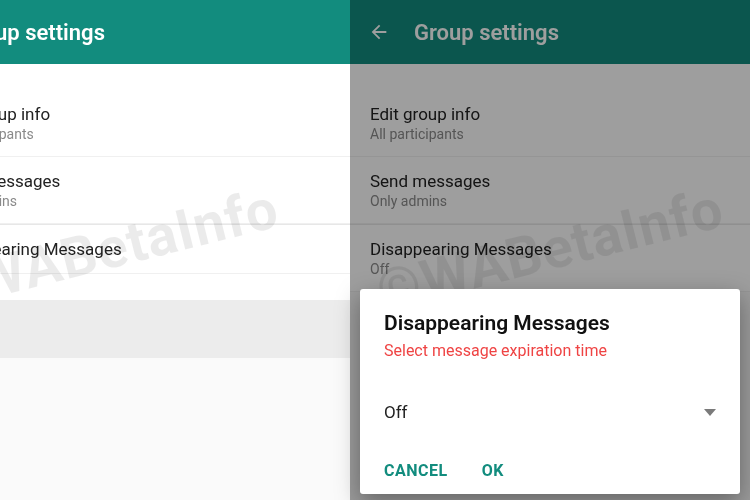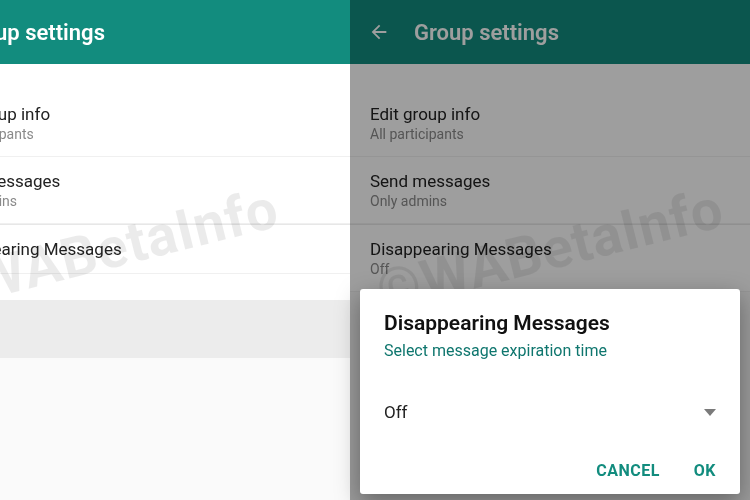--- a/index.html
+++ b/index.html
@@ -58,30 +58,30 @@
   }
   .dialog {
     position: absolute;
     left: 10px; right: 10px; bottom: 6px;
     background: #fff;
     border-radius: 3px;
     box-shadow: 0 8px 24px rgba(0,0,0,0.35);
     padding: 22px 24px 14px 24px;
   }
   .dialog .dtitle { font-size: 21px; font-weight: 600; color: #111; }
-  .dialog .dsub { font-size: 16px; color: #0f766e; margin-top: 6px; }
+  .dialog .dsub { font-size: 16px; color: #ef4444; margin-top: 6px; }
   .dialog .select {
     display: flex; align-items: center; justify-content: space-between;
     margin-top: 38px; padding: 4px 0 12px 0;
     border-bottom: 1px solid transparent;
     cursor: pointer;
   }
   .dialog .select .value { font-size: 17px; color: #222; }
   .dialog .select .chev { width: 0; height: 0; border-left: 6px solid transparent; border-right: 6px solid transparent; border-top: 7px solid #7a7a7a; }
-  .dialog .actions { display: flex; justify-content: flex-end; gap: 34px; margin-top: 26px; }
+  .dialog .actions { display: flex; gap: 34px; margin-top: 26px; }
   .dialog .actions .btn { background: none; border: none; font-size: 16px; font-weight: 700; letter-spacing: 0.5px; color: #128C7E; cursor: pointer; text-transform: uppercase; }
 </style>
 </head>
 <body>
 
 <div class="wrap">
 
   <div class="pane left">
     <div class="header">
       <div class="title">Group settings</div>

